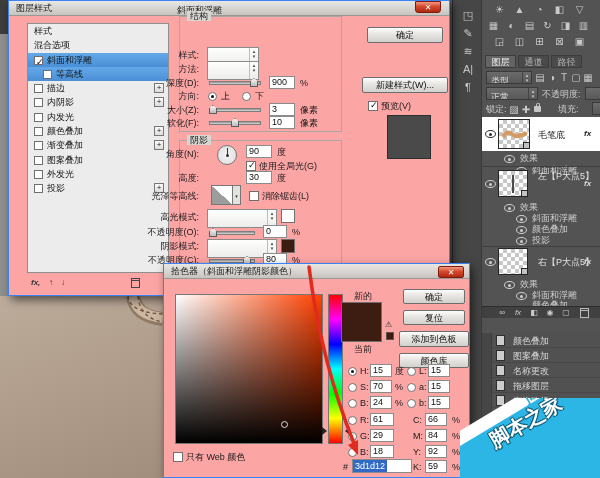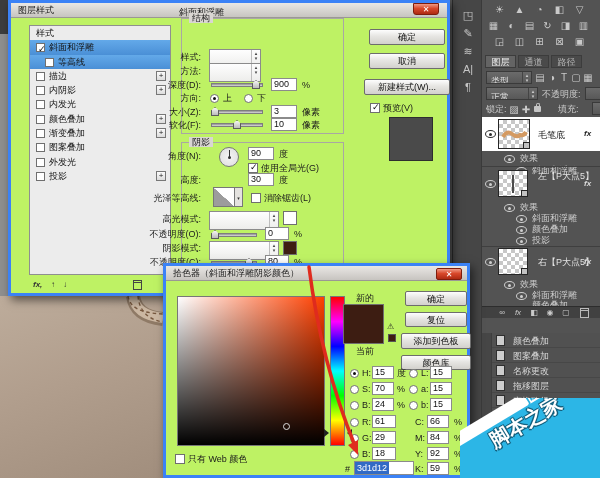--- a/index.html
+++ b/index.html
@@ -4,21 +4,21 @@
 <style>
 *{margin:0;padding:0;box-sizing:border-box}
 html,body{background:#333}
 #stage{position:relative;width:600px;height:478px;background:#535353;overflow:hidden;
   font-family:"Liberation Sans","DejaVu Sans",sans-serif;font-size:9px;color:#1b1b1b}
 .abs{position:absolute}
 .t9{font-size:9px;line-height:11px;white-space:nowrap}
 .t8{font-size:8px;line-height:10px;white-space:nowrap}
 .tr{text-align:right}
 
-.dlg{position:absolute;background:#bef264;border:3px solid #3b82f6;box-shadow:3px 4px 9px rgba(0,0,0,.55)}
+.dlg{position:absolute;background:#fca5a5;border:1px solid #3b82f6;box-shadow:3px 4px 9px rgba(0,0,0,.55)}
 .titlebar{position:absolute;left:0;top:0;right:0;height:15px;
   background:linear-gradient(#e9e7e4,#c7c4c0);border-bottom:1px solid #9a9894;
   font-size:9px;line-height:14px;padding-left:7px;color:#1b1b1b}
 .closebtn{position:absolute;width:26px;height:12px;border:1px solid #7e1d0d;border-radius:0 0 3px 3px;
   background:linear-gradient(#f09a85,#d8482b 45%,#ae2a12);color:#fff;font-size:8px;line-height:11px;text-align:center}
 .input{position:absolute;background:#fff;border:1px solid #8b8b8b;font-size:9px;line-height:10px;padding:0 2px;color:#101010;white-space:nowrap}
 .btn{position:absolute;background:linear-gradient(#fdfdfd,#e6e5e2 45%,#d3d1cd);border:1px solid #6d6d6d;border-radius:2px;
   font-size:9px;text-align:center;color:#101010}
 .dd{position:absolute;background:linear-gradient(#fefefe,#ededeb);border:1px solid #8b8b8b;font-size:9px;
   padding:17px 12px 0 3px;color:#101010;white-space:nowrap;overflow:hidden}
@@ -252,20 +252,21 @@
   </div>
 
   <div class="dlg" style="left:8px;top:0;width:442px;height:296px">
     <div class="titlebar">
       <span>图层样式</span>
     </div>
     <div class="closebtn" style="right:8px;top:0">✕</div>
 
     <div id="styleslist">
       <div class="lsrow"><span>样式</span></div>
+      <div class="lsrow"><span>混合选项</span></div>
       <div class="lsrow sel"><span class="chk on"></span><span>斜面和浮雕</span></div>
       <div class="lsrow sel sub"><span class="chk"></span><span>等高线</span></div>
       <div class="lsrow"><span class="chk"></span><span>描边</span><span class="plusbtn">+</span></div>
       <div class="lsrow"><span class="chk"></span><span>内阴影</span><span class="plusbtn">+</span></div>
       <div class="lsrow"><span class="chk"></span><span>内发光</span></div>
       <div class="lsrow"><span class="chk"></span><span>颜色叠加</span><span class="plusbtn">+</span></div>
       <div class="lsrow"><span class="chk"></span><span>渐变叠加</span><span class="plusbtn">+</span></div>
       <div class="lsrow"><span class="chk"></span><span>图案叠加</span></div>
       <div class="lsrow"><span class="chk"></span><span>外发光</span></div>
       <div class="lsrow"><span class="chk"></span><span>投影</span><span class="plusbtn">+</span></div>
@@ -348,21 +349,20 @@
     <div class="dd" style="left:198px;top:238px;width:70px;height:14px"><span>正片叠底</span><i class="sp">▴<br>▾</i></div>
     <div class="abs" style="left: 272px; top: 238px; width: 14px; height: 14px; border: 1px solid rgb(111, 111, 111); background-color: rgb(61, 29, 18);"></div>
 
     <span class="abs t9 tr" style="left:110px;top:254px;width:80px">不透明度(C):</span>
     <div class="track" style="left:200px;top:258px;width:46px" actable="true"></div>
     <div class="handle" style="left:234px;top:255px"></div>
     <div class="input" style="left:254px;top:252px;width:24px;height:13px">80</div>
     <span class="abs t9" style="left:283px;top:254px">%</span>
 
     <div class="btn" style="left:358px;top:26px;width:76px;height:16px;line-height:15px">确定</div>
-    <div class="btn" style="left:358px;top:50px;width:76px;height:16px;line-height:15px">取消</div>
     <div class="btn" style="left:353px;top:76px;width:86px;height:16px;line-height:15px">新建样式(W)...</div>
     <span class="chk on" style="left:359px;top:100px"></span>
     <span class="abs t9" style="left:372px;top:100px">预览(V)</span>
     <div class="abs" style="left:378px;top:114px;width:44px;height:44px;background:#4a4a4a;border:1px solid #2e2e2e"></div>
   </div>
 
   <div class="dlg" style="left:163px;top:263px;width:307px;height:215px">
     <div class="titlebar">
       <span>拾色器（斜面和浮雕阴影颜色）</span>
     </div>

